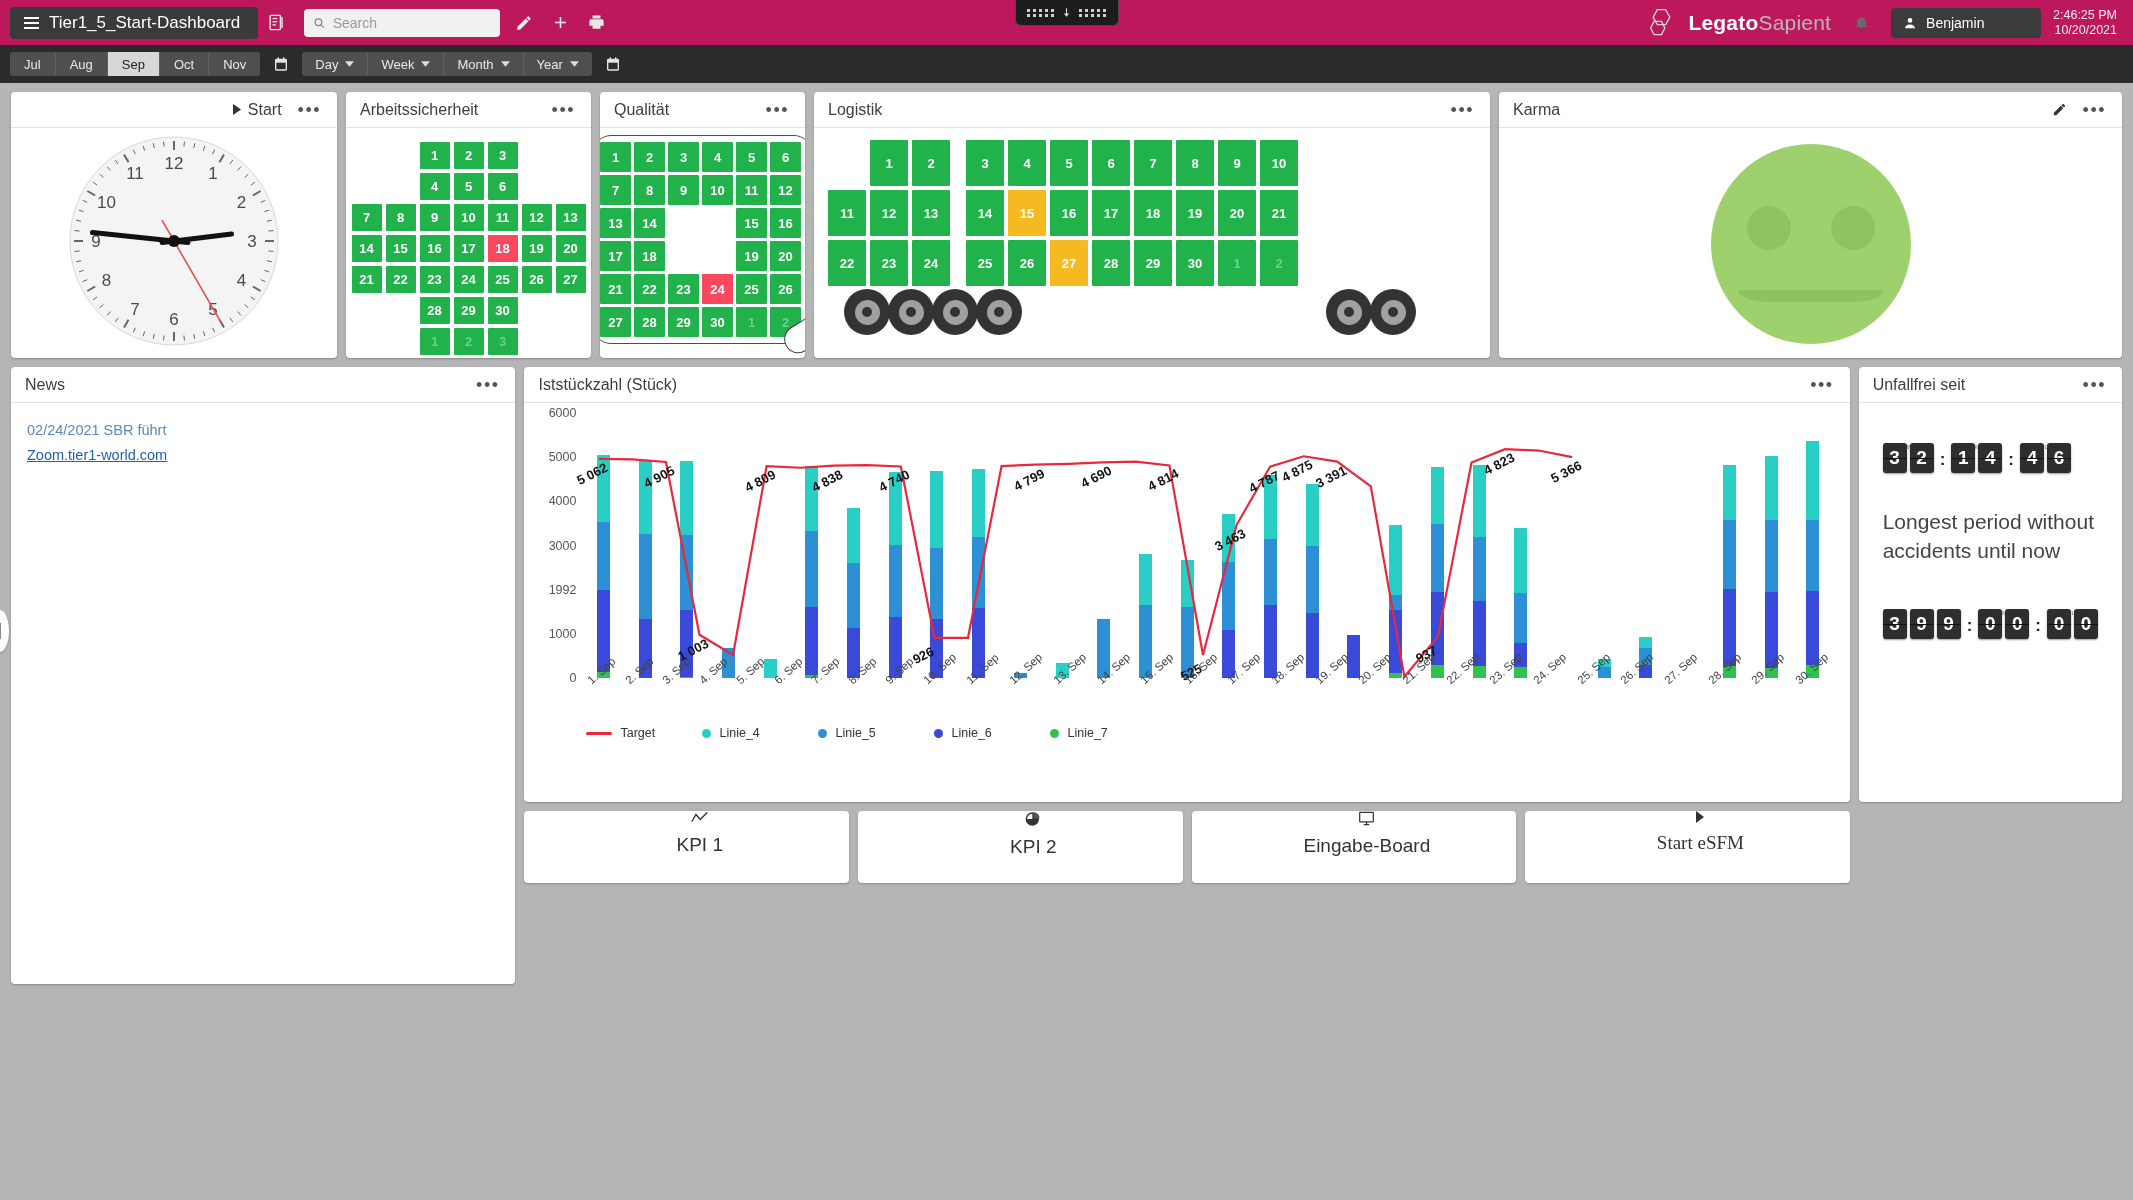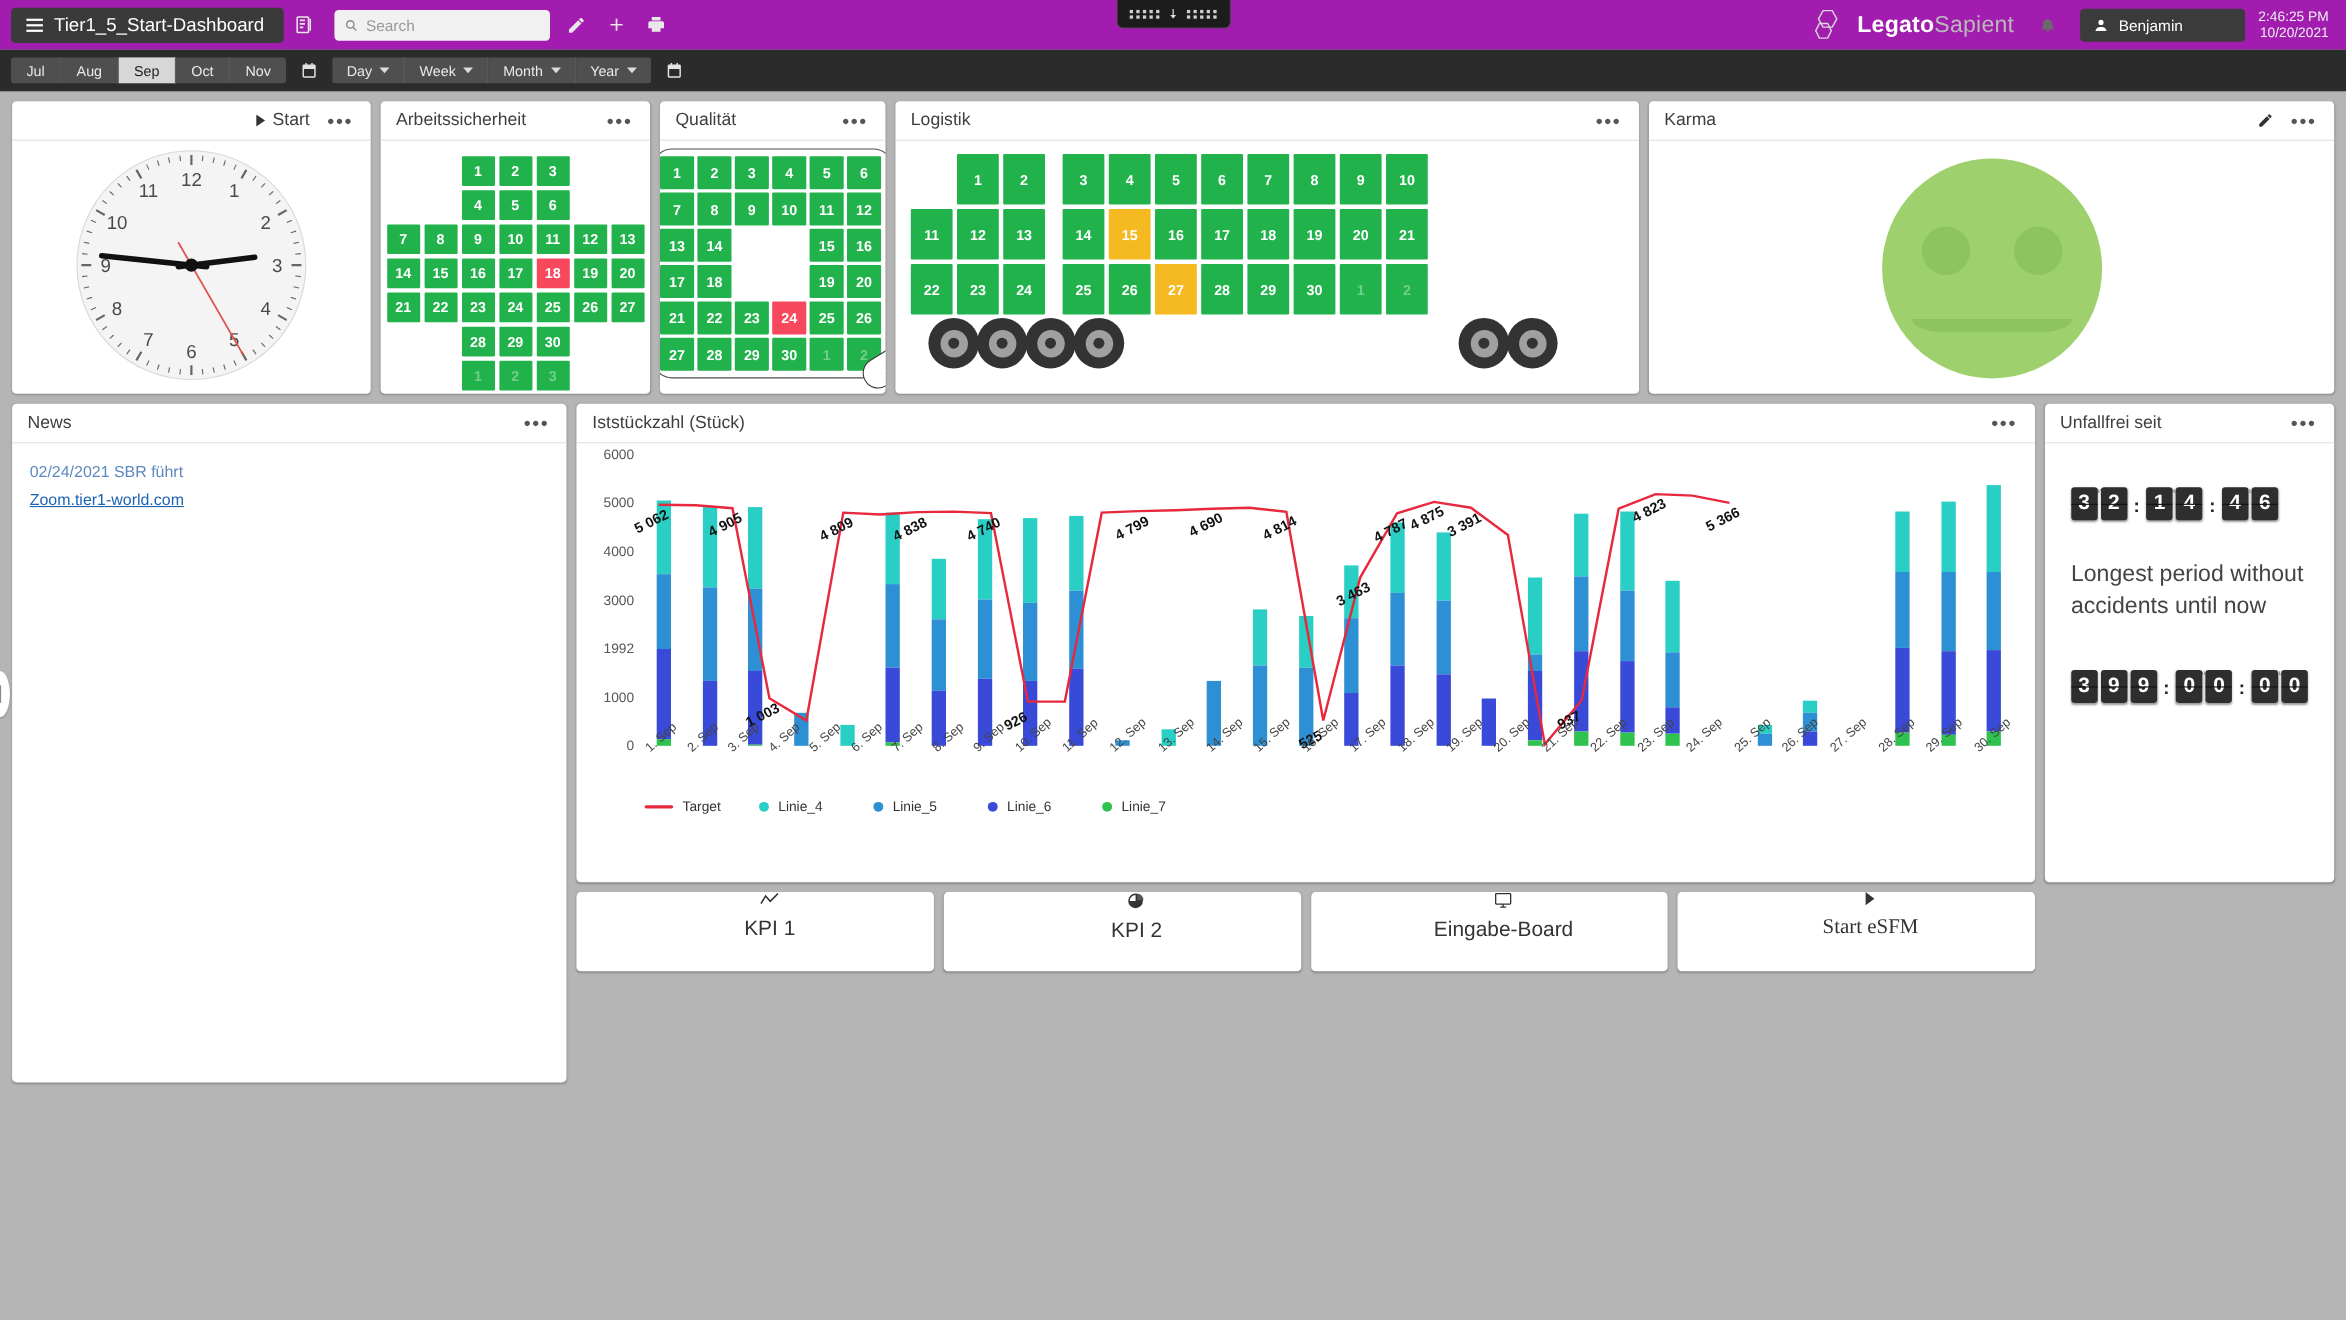--- a/index.html
+++ b/index.html
@@ -4,21 +4,21 @@
 <style>
   * { box-sizing: border-box; margin: 0; padding: 0; }
   html, body {
     width: 2133px; height: 1200px;
     font-family: "Liberation Sans", sans-serif;
     background: #b5b5b5;
     overflow: hidden;
   }
   
   .topbar {
-    height: 45px; background: #a21caf;
+    height: 45px; background: #be185d;
     display: flex; align-items: center; padding: 0 10px;
     position: relative;
   }
   .app-chip {
     display: flex; align-items: center; gap: 10px;
     background: #3a3a3a; color: #fff; border-radius: 4px;
     height: 32px; padding: 0 18px 0 14px; font-size: 17px;
   }
   .hamb { display:flex; flex-direction:column; gap:3px; }
   .hamb i { display:block; width:15px; height:2px; background:#fff; }
@@ -140,21 +140,21 @@
   
   .chart-body { padding: 10px 12px 4px 12px; position: relative; }
   .chart-area { position: relative; height: 265px; margin-left: 46px; margin-right: 4px; }
   .ylab { position: absolute; left: 0; font-size: 12.5px; color: #555; transform: translateY(-50%); text-align: right; width: 40px; }
   .bars { position: absolute; inset: 0; display: flex; align-items: flex-end; }
   .bcol { flex: 1; display: flex; flex-direction: column-reverse; align-items: center; height: 100%; justify-content: flex-start; position: relative; }
   .bcol .stack { width: 13px; display: flex; flex-direction: column-reverse; }
   .dlabel { position: absolute; font-size: 13px; font-weight: bold; color: #111; white-space: nowrap; transform-origin: left bottom; transform: rotate(-27deg); }
   .xlabels { display: flex; margin-left: 46px; margin-right: 4px; margin-top: 2px; height: 44px; }
   .xl { flex: 1; font-size: 11.5px; color: #444; white-space: nowrap; transform: rotate(-42deg); transform-origin: left top; padding-left: 4px; }
-  .legend { display: flex; align-items: flex-end; gap: 12px; margin-left: 50px; margin-top: 2px; font-size: 12.5px; color: #333; }
+  .legend { display: flex; align-items: flex-end; gap: 24px; margin-left: 50px; margin-top: 2px; font-size: 12.5px; color: #333; }
   .legend .li { display: flex; align-items: center; gap: 8px; min-width: 92px; }
   .legend .sw { width: 9px; height: 9px; border-radius: 50%; display: block; }
   .legend .lineSw { width: 26px; height: 3px; background: #e8283c; display: block; border-radius: 2px; }
   
   .kpi { height: 72px; display: flex; align-items: center; padding-left: 26px; gap: 9px; font-size: 19px; color: #333; cursor: pointer; }
   
   .ltab { position: absolute; left: -9px; top: 610px; width: 18px; height: 42px; background: #fff; border-radius: 50%; display:flex; align-items:center; justify-content:center; box-shadow: 0 1px 2px rgba(0,0,0,.25); }
   .ltab i { width: 2.5px; height: 16px; background: #888; display: block; }
 </style>
 </head>

